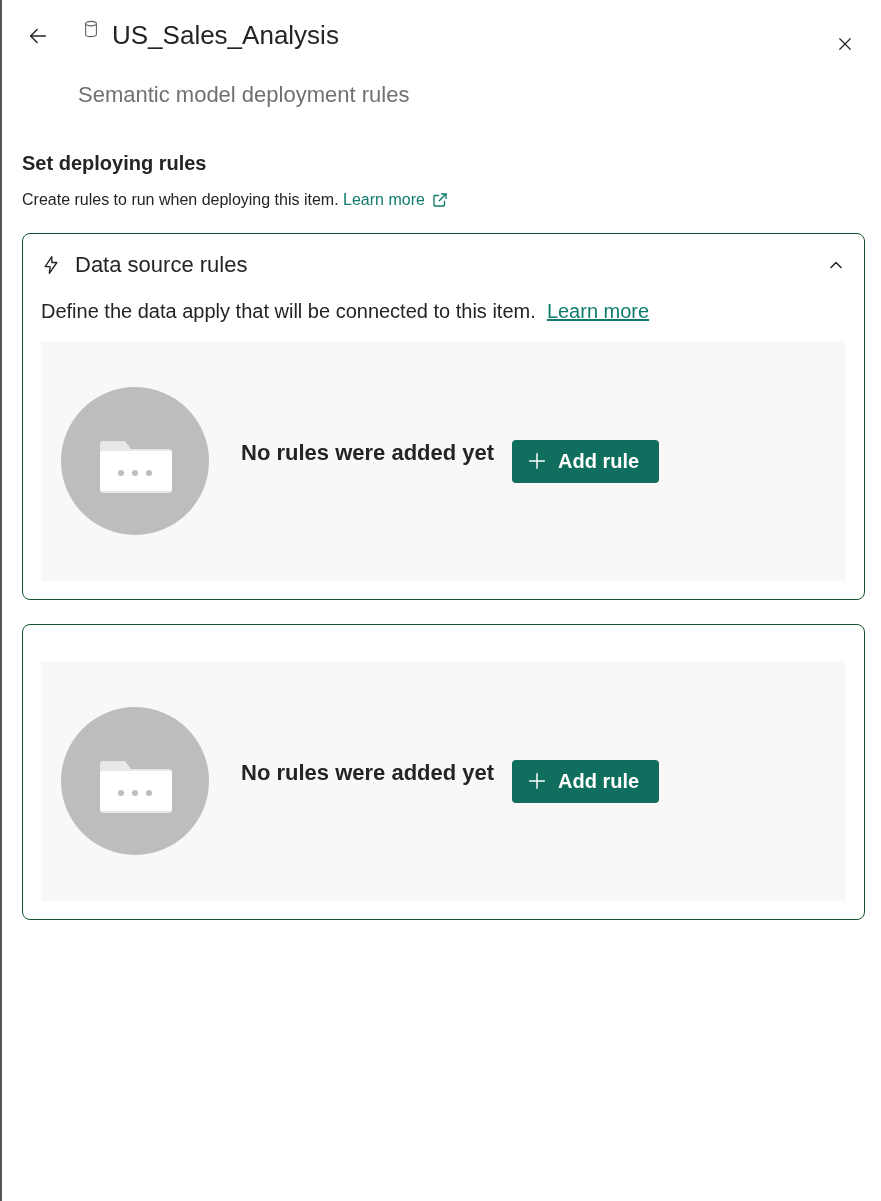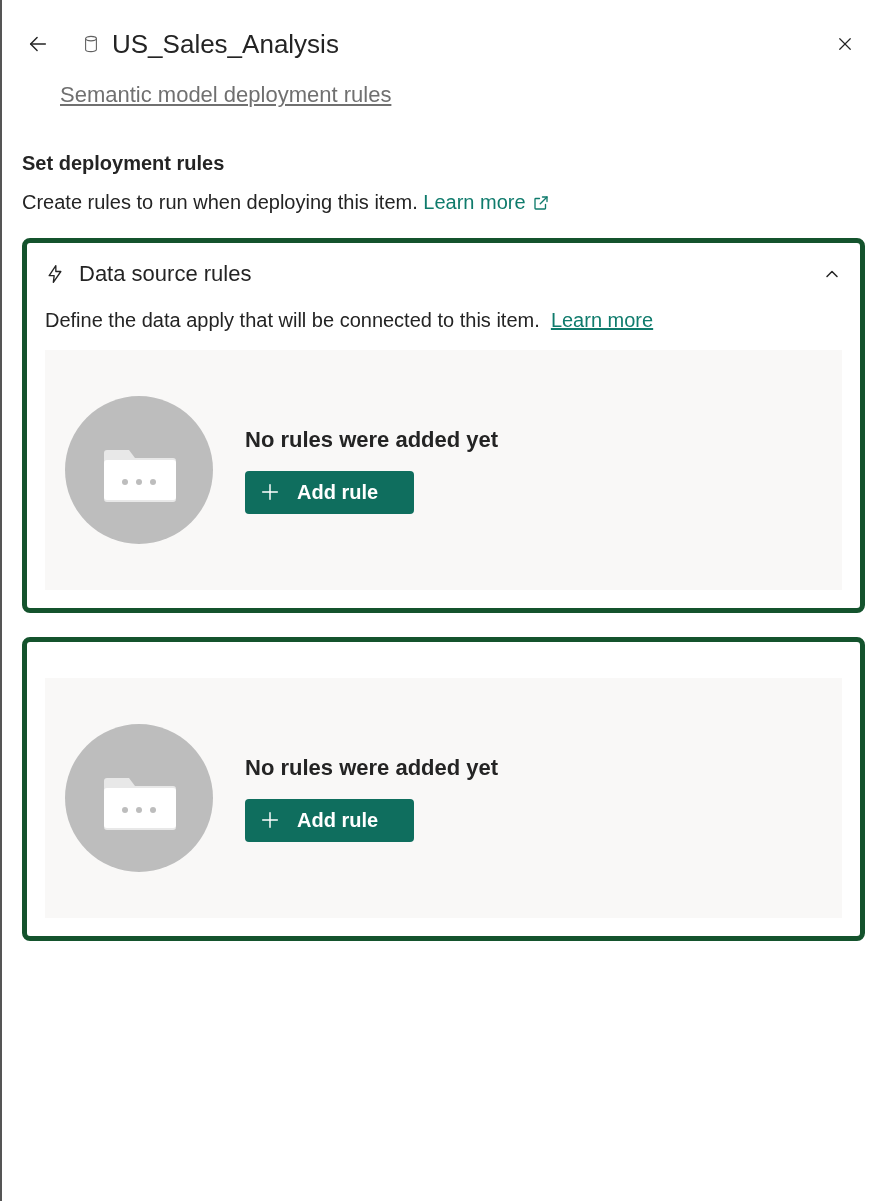--- a/index.html
+++ b/index.html
@@ -9,21 +9,21 @@
       color: #242424;
       background: #ffffff;
     }
     .page {
       border-left: 2px solid #555;
       padding: 20px 16px 20px 20px;
       min-height: 1201px;
     }
     .header-row {
       display: flex;
-      align-items: center;
+      align-items: flex-start;
       gap: 8px;
       height: 48px;
       position: relative;
     }
     .back-btn {
       width: 32px; height: 32px;
       display: flex; align-items: center; justify-content: center;
       background: transparent; border: none; cursor: pointer;
       color: #242424;
     }
@@ -44,46 +44,45 @@
     .page-title {
       font-size: 26px;
       font-weight: 400;
       color: #242424;
       margin-left: 4px;
     }
     .subtitle {
       font-size: 22px;
       color: #707070;
       font-weight: 400;
-      margin-left: 38px;
+      margin-left: 56px;
       margin-top: 14px;
-      text-decoration: underline;
     }
     .section-heading {
       font-size: 20px;
       font-weight: 600;
       color: #242424;
       margin-top: 44px;
     }
     .section-desc {
-      font-size: 20px;
+      font-size: 16px;
       color: #242424;
       font-weight: 400;
       margin-top: 16px;
     }
     .link-inline {
       color: #0f7b6c;
       text-decoration: none;
       cursor: pointer;
       display: inline-flex;
       align-items: center;
       gap: 6px;
     }
     .card {
-      border: 5px solid #14532d;
+      border: 1px solid #14532d;
       border-radius: 8px;
       margin-top: 24px;
       padding: 18px 18px 18px 18px;
     }
     .card-header {
       display: flex;
       align-items: center;
       gap: 14px;
       cursor: pointer;
     }
@@ -118,39 +117,39 @@
       display: flex;
       align-items: center;
       gap: 32px;
     }
     .empty-icon {
       width: 148px; height: 148px;
       flex-shrink: 0;
     }
     .empty-right {
       display: flex;
-      flex-direction: column;
+      flex-direction: row;
       gap: 18px;
     }
     .empty-text {
       font-size: 22px;
       font-weight: 600;
       color: #242424;
     }
     .add-btn {
       background: #0f6e5e;
       color: #ffffff;
       border: none;
       border-radius: 4px;
       font-size: 20px;
       font-weight: 600;
-      padding: 10px 36px 10px 14px;
+      padding: 10px 20px 10px 14px;
       display: inline-flex;
       align-items: center;
-      gap: 16px;
+      gap: 10px;
       cursor: pointer;
       width: fit-content;
     }
     .add-btn svg { width: 22px; height: 22px; }
     svg { display: block; }
   </style>
 </head>
 <body>
 
 <div class="page">
@@ -175,21 +174,21 @@
     <button class="close-btn" aria-label="Close">
       <svg width="18" height="18" viewBox="0 0 24 24" fill="none" stroke="currentColor" stroke-width="1.6" stroke-linecap="round">
         <line x1="5" y1="5" x2="19" y2="19"></line>
         <line x1="19" y1="5" x2="5" y2="19"></line>
       </svg>
     </button>
   </div>
 
   <div class="subtitle">Semantic model deployment rules</div>
 
-  <div class="section-heading">Set deployment rules</div>
+  <div class="section-heading">Set deploying rules</div>
 
   <div class="section-desc">
     <span>Create rules to run when deploying this item.</span>
     <a class="link-inline">
       <span>Learn more</span>
       <svg width="18" height="18" viewBox="0 0 24 24" fill="none" stroke="#0f7b6c" stroke-width="1.8" stroke-linecap="round" stroke-linejoin="round">
         <path d="M14 4h6v6"></path>
         <path d="M20 4 L11 13"></path>
         <path d="M18 14v5a1 1 0 0 1-1 1H5a1 1 0 0 1-1-1V7a1 1 0 0 1 1-1h5"></path>
       </svg>

